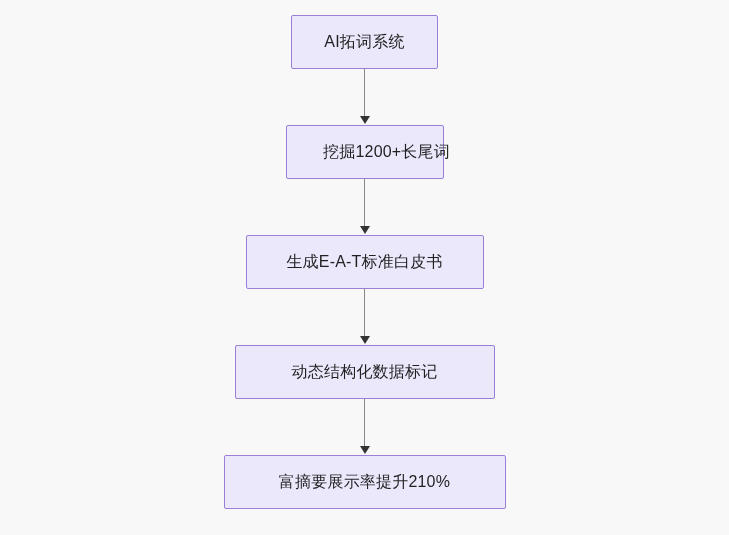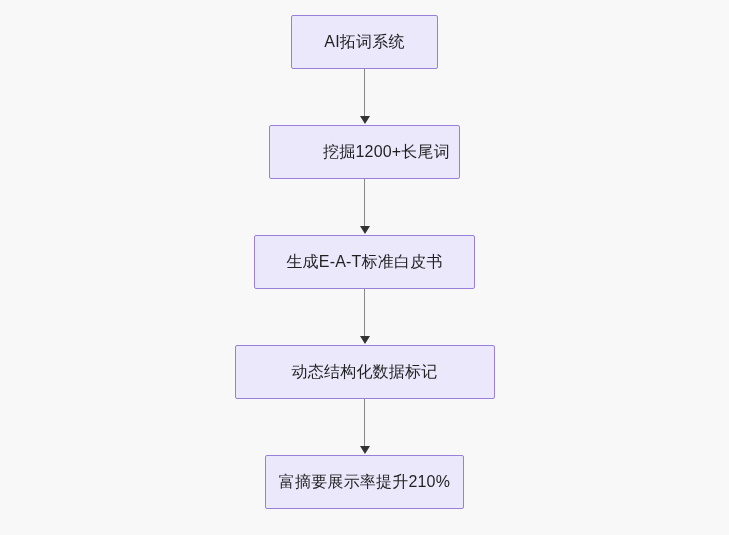--- a/index.html
+++ b/index.html
@@ -73,24 +73,24 @@
     top: 47px;
     margin-left: -5px;
     width: 0;
     height: 0;
     border-left: 5px solid transparent;
     border-right: 5px solid transparent;
     border-top: 8px solid #333333;
   }
   
   .n0 { width: 147px; }
-  .n1 { width: 191px; padding-left: 44px; }
-  .n2 { width: 221px; }
+  .n1 { width: 158px; padding-left: 44px; }
+  .n2 { width: 238px; }
   .n3 { width: 260px; }
-  .n4 { width: 199px; }
+  .n4 { width: 282px; }
 </style>
 </head>
 <body>
 
 <div id="flowchart">
   <div class="flow-column">
 
     <div class="node n0">
       <span class="node-label">AI拓词系统</span>
     </div>

